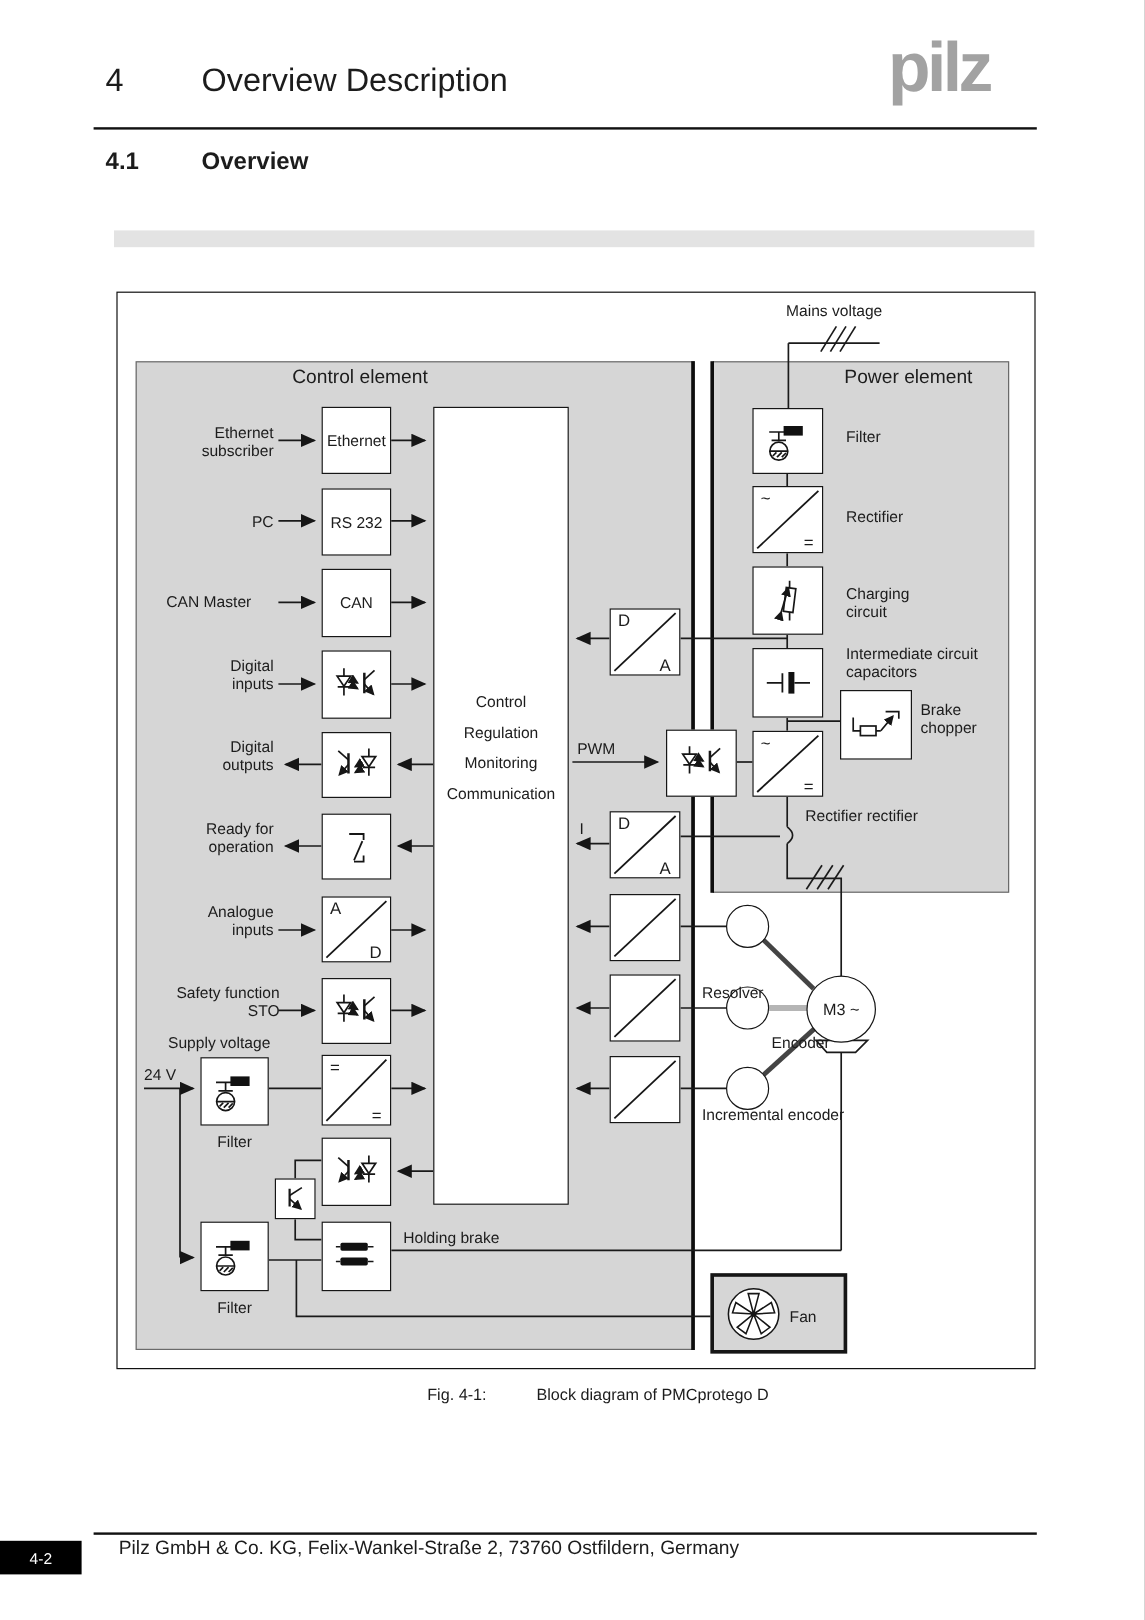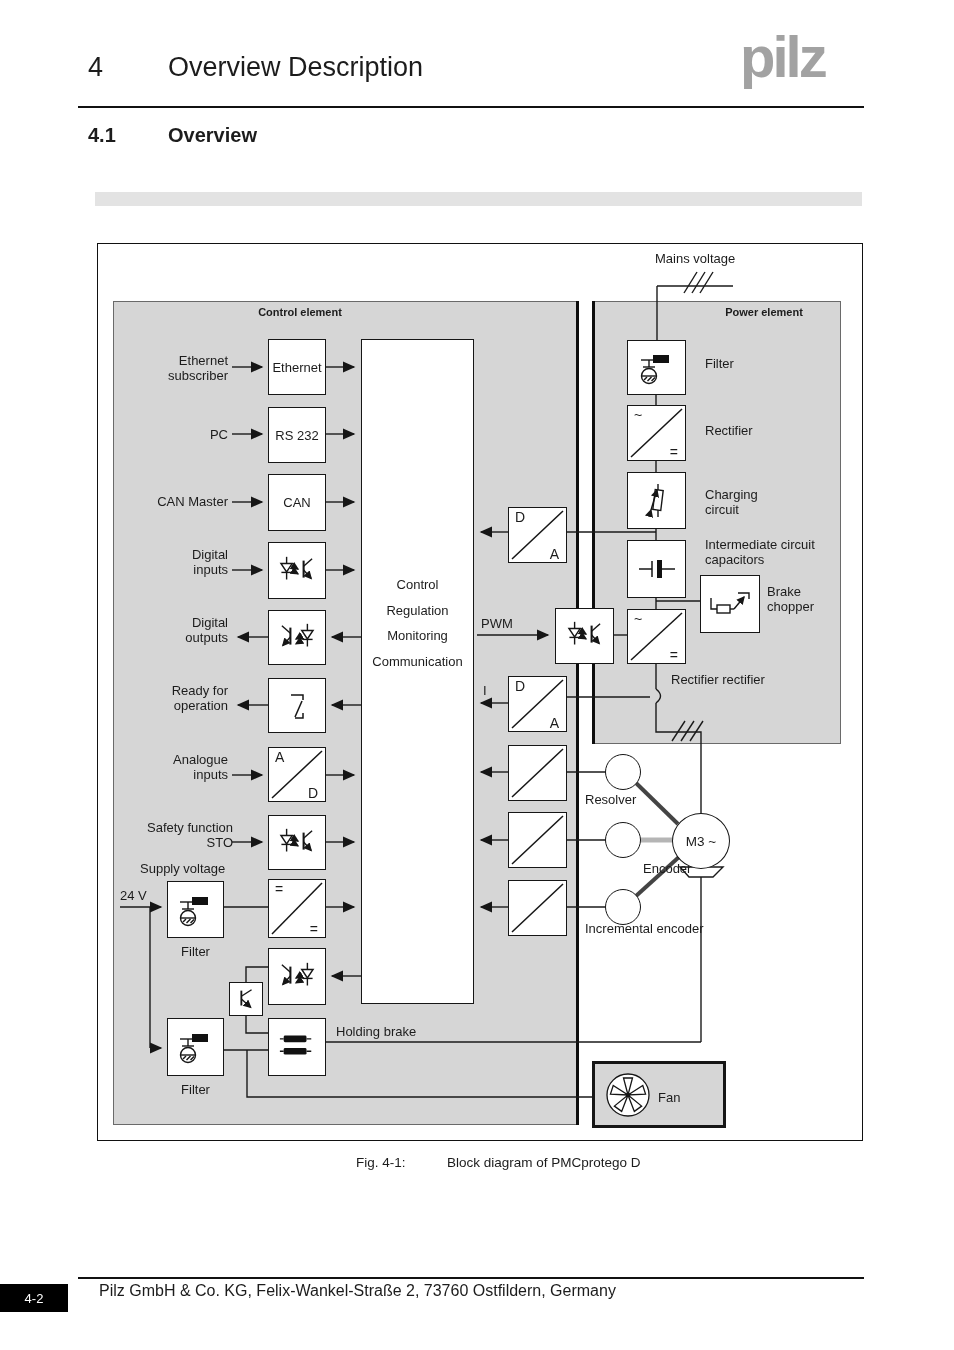--- a/index.html
+++ b/index.html
@@ -26,21 +26,21 @@
   .logo{position:absolute;left:740px;top:28px;font-size:58px;font-weight:700;
         color:#a2a2a2;letter-spacing:-3px;line-height:1;}
   .rule{position:absolute;background:#111;}
   .secnum{position:absolute;left:88px;top:124px;font-size:20px;font-weight:700;}
   .sectitle{position:absolute;left:168px;top:124px;font-size:20px;font-weight:700;}
   .graybar{position:absolute;left:95px;top:192px;width:767px;height:14px;background:#e3e3e3;}
   .caption{position:absolute;top:1155px;font-size:13.5px;z-index:4;text-align:center;}
   .footer-tab{position:absolute;left:0;top:1284px;width:68px;height:28px;background:#000;
               color:#fff;display:flex;align-items:center;justify-content:center;font-size:13px;z-index:4;}
   .footer-line{position:absolute;left:84px;font-size:16px;z-index:4;margin-left:15px;}
-  .title-bold{font-weight:700;font-size:11px;}
+  .title-bold{font-weight:400;font-size:16px;}
 </style>
 </head>
 <body>
 
 <div class="page">
 
   <div class="h4num">4</div>
   <div class="h4title">Overview Description</div>
   <div class="logo">pilz</div>
   <div class="rule" style="left:78px;top:106px;width:786px;height:2px;"></div>
@@ -49,21 +49,21 @@
   <div class="graybar"></div>
 
   <div class="figure-frame" style="left:97px;top:243px;width:766px;height:898px;"></div>
 
   <div class="panel" style="left:113px;top:301px;width:466px;height:824px;"></div>
   <div class="panel" style="left:594px;top:301px;width:247px;height:443px;"></div>
   <div class="edge" style="left:576px;top:301px;width:3px;height:824px;"></div>
   <div class="edge" style="left:592px;top:301px;width:3px;height:443px;"></div>
 
   <div class="lbl title-bold ctr" style="left:180px;top:306px;width:240px;">Control element</div>
-  <div class="lbl title-bold ctr" style="left:623px;top:306px;width:200px;padding-left:41px;">Power element</div>
+  <div class="lbl title-bold ctr" style="left:657px;top:306px;width:200px;">Power element</div>
 
   <svg id="wiring" width="954" height="1350" viewBox="0 0 954 1350">
     <defs>
       <marker id="mr" markerWidth="10" markerHeight="9" refX="8" refY="4" orient="auto">
         <path d="M0,0 L9,4 L0,8 z" fill="#161616"></path>
       </marker>
       <marker id="ms" markerWidth="7" markerHeight="7" refX="5" refY="3" orient="auto">
         <path d="M0,0 L6,3 L0,6 z" fill="#161616"></path>
       </marker>
     </defs>
@@ -142,21 +142,21 @@
     <path d="M636 783 L678 824" stroke="#444" stroke-width="4" fill="none"></path>
     <path d="M641 840 H673" stroke="#b5b5b5" stroke-width="5" fill="none"></path>
     <path d="M636 896 L679 857" stroke="#444" stroke-width="4" fill="none"></path>
   </svg>
 
   <div class="lbl" style="left:655px;top:251px;">Mains voltage</div>
 
   <div class="lbl rt" style="left:120px;top:353px;width:108px;">Ethernet
 subscriber</div>
   <div class="lbl rt" style="left:120px;top:427px;width:108px;">PC</div>
-  <div class="lbl rt" style="left:120px;top:494px;width:108px;">CAN Master</div>
+  <div class="lbl rt" style="left:120px;top:494px;width:108px;text-align:center;">CAN Master</div>
   <div class="lbl rt" style="left:120px;top:547px;width:108px;">Digital
 inputs</div>
   <div class="lbl rt" style="left:120px;top:615px;width:108px;">Digital
 outputs</div>
   <div class="lbl rt" style="left:120px;top:683px;width:108px;">Ready for
 operation</div>
   <div class="lbl rt" style="left:120px;top:752px;width:108px;">Analogue
 inputs</div>
   <div class="lbl rt" style="left:118px;top:820px;width:115px;">Safety function
 STO</div>
@@ -444,33 +444,33 @@
   <div class="box cv" style="left:627px;top:609px;width:59px;height:55px;">
     <svg class="diag" viewBox="0 0 57 53" preserveAspectRatio="none">
         <line x1="3" y1="50" x2="54" y2="3" stroke="#161616" stroke-width="1.5"></line>
       </svg>
     <span class="tl">~</span>
     <span class="br">=</span>
   </div>
   <div class="lbl" style="left:671px;top:672px;">Rectifier rectifier</div>
 
   <div class="box circ" style="left:605px;top:754px;width:36px;height:36px;"></div>
-  <div class="lbl" style="left:585px;top:792px;text-align:right;">Resolver</div>
+  <div class="lbl" style="left:585px;top:820px;text-align:right;">Resolver</div>
 
   <div class="box circ" style="left:605px;top:822px;width:36px;height:36px;"></div>
   <div class="lbl" style="left:597px;top:861px;margin-left:46px;">Encoder</div>
 
   <div class="box circ" style="left:605px;top:889px;width:36px;height:36px;"></div>
   <div class="lbl" style="left:585px;top:921px;">Incremental encoder</div>
 
   <div class="box circ" style="left:672px;top:813px;width:58px;height:56px;">
     <div class="boxtxt" style="font-size:13.5px;">M3 ~</div>
   </div>
 
-  <div class="box" style="left:592px;top:1061px;width:134px;height:67px;background:#d6d6d6;border-width:3px;text-align:right;">
+  <div class="box" style="left:592px;top:1061px;width:114px;height:67px;background:#d6d6d6;border-width:3px;text-align:right;">
     <div class="abs" style="left:10px;top:8px;">
       <svg width="46" height="46" viewBox="0 0 46 46" stroke="#161616" stroke-width="1.3" fill="#fff">
         <circle cx="23" cy="23" r="21"></circle>
         <g fill="none">
           <path d="M23 23 L18.5 6 L27.5 6 Z"></path>
           <path d="M23 23 L18.5 6 L27.5 6 Z" transform="rotate(72 23 23)"></path>
           <path d="M23 23 L18.5 6 L27.5 6 Z" transform="rotate(144 23 23)"></path>
           <path d="M23 23 L18.5 6 L27.5 6 Z" transform="rotate(216 23 23)"></path>
           <path d="M23 23 L18.5 6 L27.5 6 Z" transform="rotate(288 23 23)"></path>
         </g>

